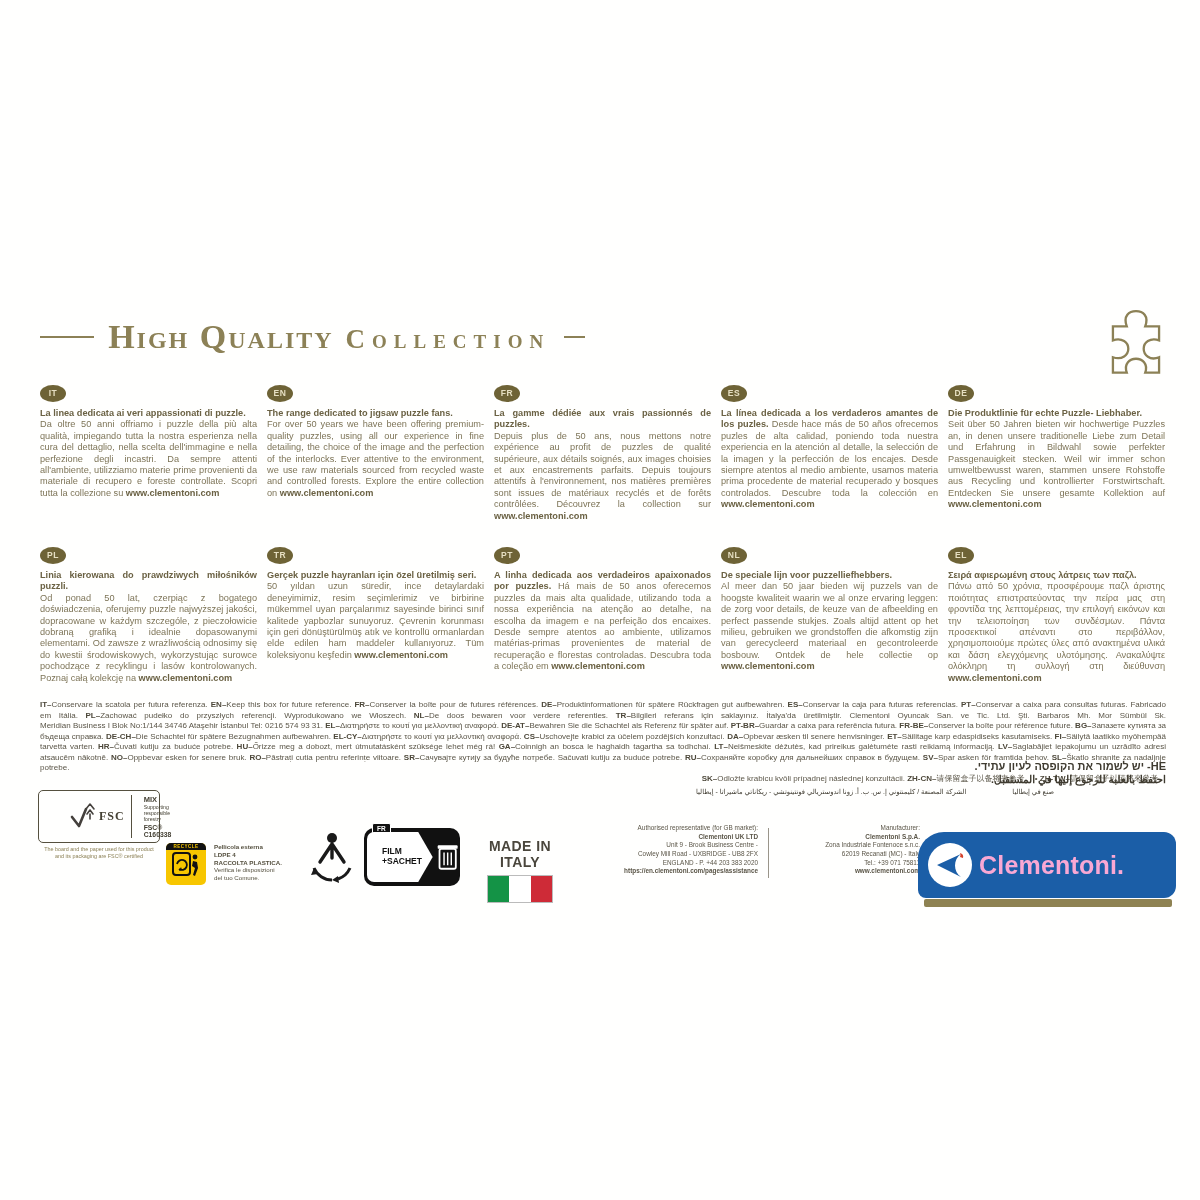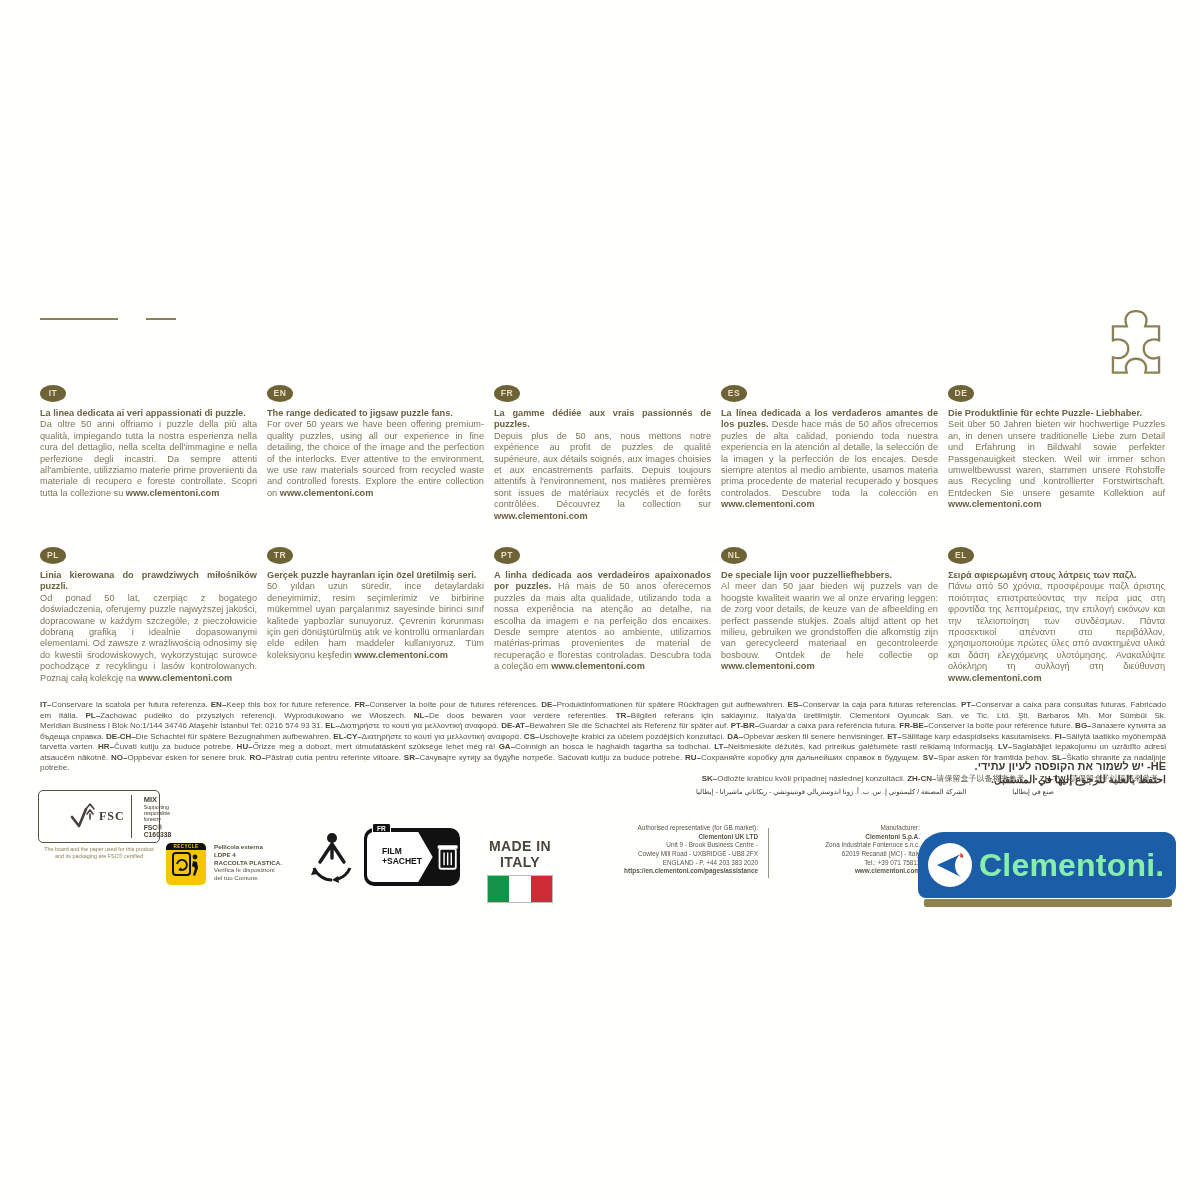--- a/index.html
+++ b/index.html
@@ -85,31 +85,35 @@
   .contact{font-size:6.4px;line-height:1.35;color:#5a5547;text-align:right;}
   .contact .bold{font-weight:bold;}
   .uk{position:absolute;left:552px;top:36px;width:168px;}
   .vdiv{position:absolute;left:730px;top:40px;height:50px;width:1px;background:#9a958a;}
   .mfr{position:absolute;left:742px;top:36px;width:140px;}
 
   .logo{position:absolute;left:880px;top:44px;width:260px;}
   .logo-box{width:258px;height:66px;background:#1b5ea7;border-radius:26px 12px 12px 8px;
             display:flex;align-items:center;padding-left:9px;box-sizing:border-box;}
   .logo-mark{width:46px;height:46px;flex:none;}
-  .logo-text{color:#86efac;font-weight:bold;font-size:32px;letter-spacing:.2px;margin-left:6px;
+  .logo-text{color:#f9a8d4;font-weight:bold;font-size:25px;letter-spacing:.2px;margin-left:6px;
              font-family:"Liberation Sans",sans-serif;}
   .logo-bar{width:248px;height:8px;background:#8e8252;border-radius:2px;margin:1px 0 0 6px;}
 </style>
 </head>
 <body>
 
 <div class="page">
 
   <div class="header">
     <div class="hrule left"></div>
+    <div class="htitle">
+      <span class="main">High Quality</span>
+      <span class="sub">Collection</span>
+    </div>
     <div class="hrule right"></div>
   </div>
 
   <svg class="puzzle-icon" viewBox="0 0 104 104">
     <path d="M22,24 H40 C35,10 43,4 52,4 C61,4 69,10 64,24 H82 V42
              C70,38 62,45 62,53 C62,61 70,69 82,64 V84
              H64 C68,72 60,66 52,66 C44,66 36,72 40,84 H22 V64
              C34,68 42,61 42,53 C42,45 34,38 22,42 Z" fill="none" stroke="#8c8156" stroke-width="3"></path>
   </svg>
 

